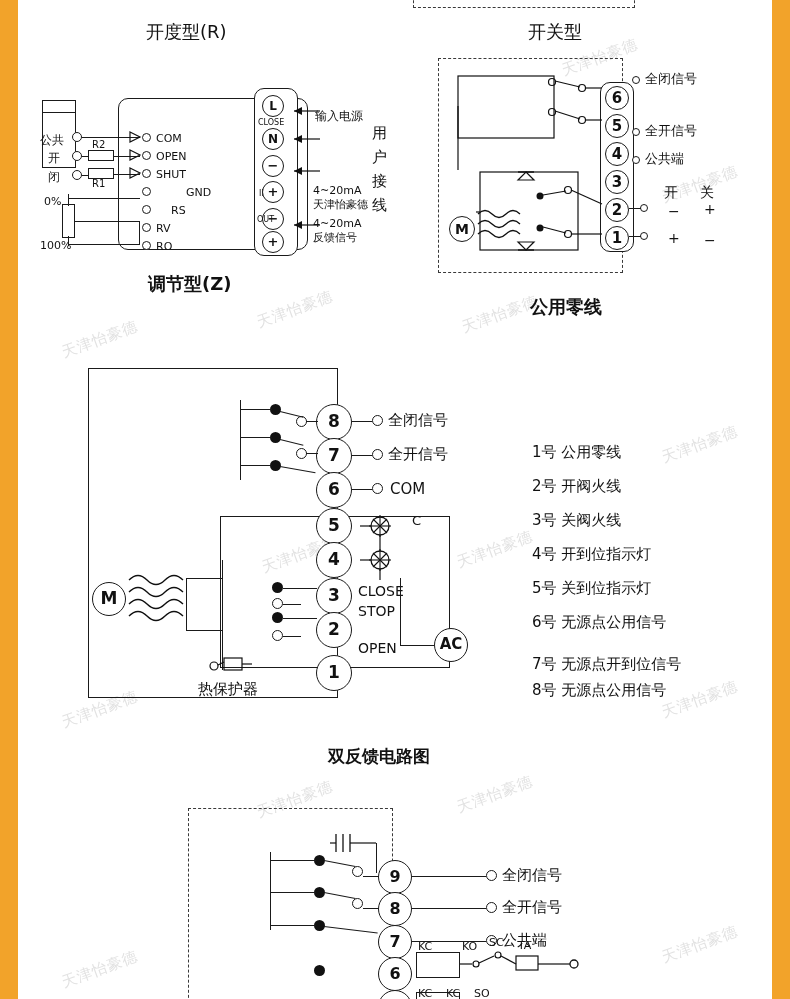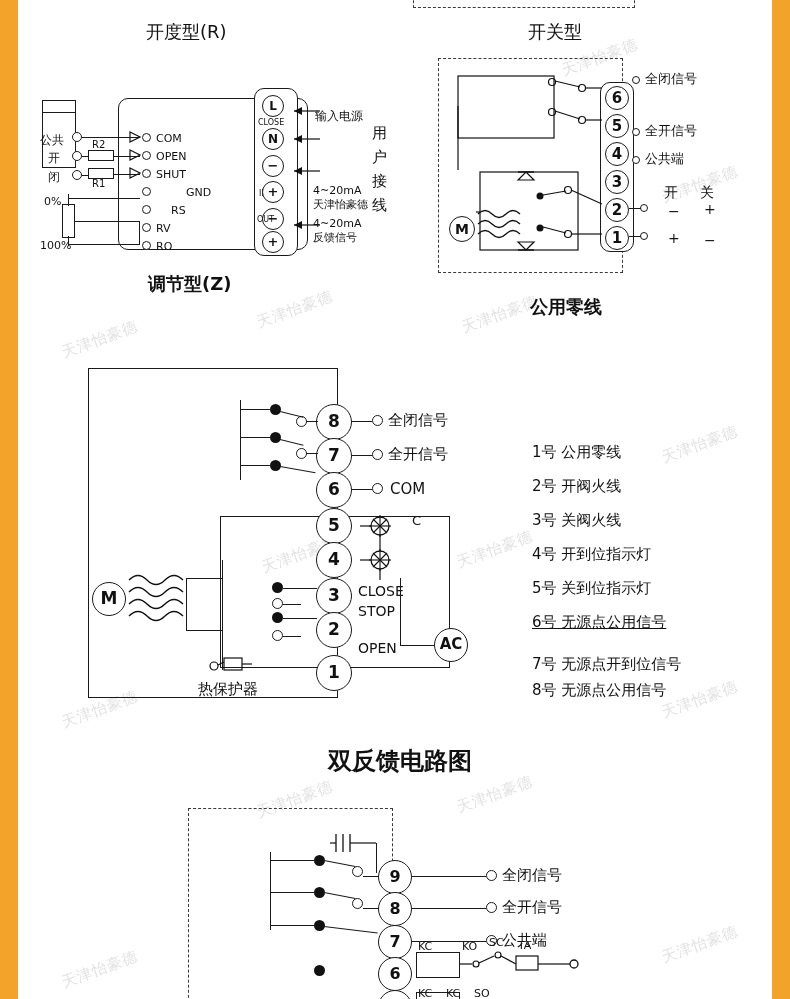--- a/index.html
+++ b/index.html
@@ -429,25 +429,25 @@
 
   <div class="motor" style="left:434px; top:628px; width:34px; height:34px; line-height:31px; font-size:15px;">AC</div>
   <div class="hl" style="left:400px; top:645px; width:34px;"></div>
   <div class="vl" style="left:400px; top:578px; height:68px;"></div>
 
   <div class="legend-item cn" style="left:532px; top:443px;">1号  公用零线</div>
   <div class="legend-item cn" style="left:532px; top:477px;">2号  开阀火线</div>
   <div class="legend-item cn" style="left:532px; top:511px;">3号  关阀火线</div>
   <div class="legend-item cn" style="left:532px; top:545px;">4号  开到位指示灯</div>
   <div class="legend-item cn" style="left:532px; top:579px;">5号  关到位指示灯</div>
-  <div class="legend-item cn" style="left:532px; top:613px;text-decoration:underline;">6号  无源点公用信号</div>
+  <div class="legend-item cn" style="left:532px; top:613px;">6号  无源点公用信号</div>
   <div class="legend-item cn" style="left:532px; top:647px;margin-top:8px;">7号  无源点开到位信号</div>
   <div class="legend-item cn" style="left:532px; top:681px;">8号  无源点公用信号</div>
 
-  <div class="caption cn" style="left:328px; top:745px; font-size:24px;">双反馈电路图</div>
+  <div class="caption cn" style="left:328px; top:745px; font-size:17px;">双反馈电路图</div>
 
   <div class="dashbox" style="left:188px; top:808px; width:205px; height:205px;"></div>
 
   <div class="num" style="left:378px; top:860px; width:34px; height:34px; line-height:31px; font-size:16px;">9</div>
   <div class="num" style="left:378px; top:892px; width:34px; height:34px; line-height:31px; font-size:16px;">8</div>
   <div class="num" style="left:378px; top:925px; width:34px; height:34px; line-height:31px; font-size:16px;">7</div>
   <div class="num" style="left:378px; top:957px; width:34px; height:34px; line-height:31px; font-size:16px;">6</div>
   <div class="num" style="left:378px; top:990px; width:34px; height:34px; line-height:31px; font-size:16px;">5</div>
 
   <div class="smallcirc" style="left:486px; top:870px; width:11px; height:11px;"></div>

